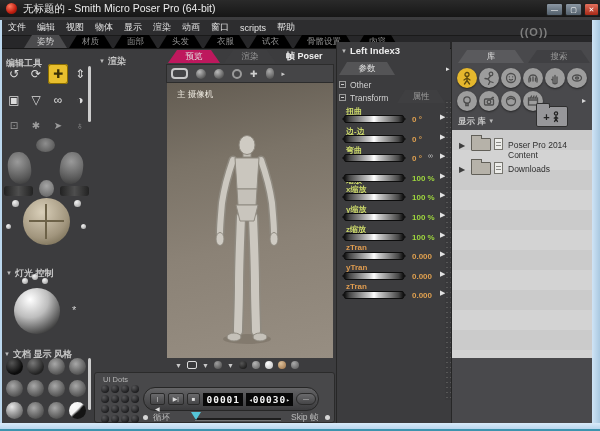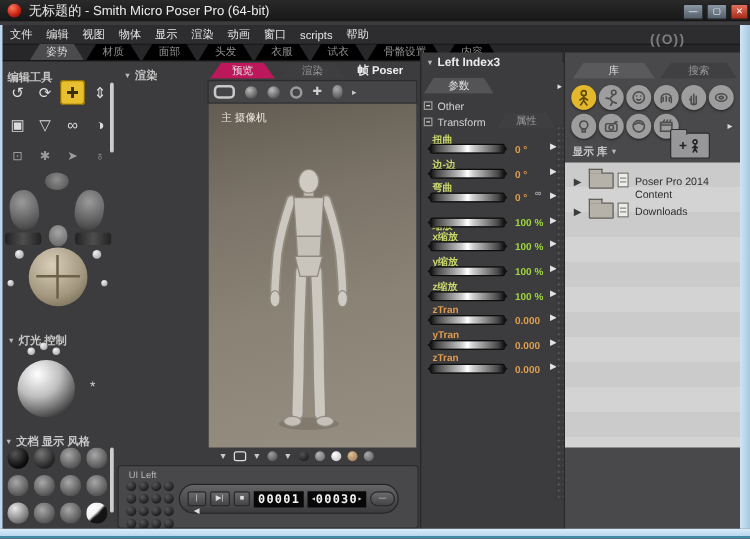--- a/index.html
+++ b/index.html
@@ -303,21 +303,21 @@
     <span class="mini-sph" style="background:radial-gradient(circle at 35% 30%,#9e9e9e,#444);"></span>
     <span class="dd-tri">▼</span>
     <span class="mini-sph" style="background:radial-gradient(circle at 35% 30%,#555,#0c0c0c);"></span>
     <span class="mini-sph" style="background:radial-gradient(circle at 35% 30%,#b5b5b5,#5e5e5e);"></span>
     <span class="mini-sph" style="background:radial-gradient(circle at 35% 30%,#fff,#b9b9b9);"></span>
     <span class="mini-sph" style="background:radial-gradient(circle at 35% 30%,#dcc09a,#9a6f44);"></span>
     <span class="mini-sph" style="background:radial-gradient(circle at 35% 30%,#a9a9a9,#545454);"></span>
   </div>
 
   <div class="abs" id="anim-panel">
-    <span id="ui-dots-label">UI Left</span>
+    <span id="ui-dots-label">UI Dots</span>
     <div id="ui-dots">
         <div class="ui-dot"></div>
         <div class="ui-dot"></div>
         <div class="ui-dot"></div>
         <div class="ui-dot"></div>
         <div class="ui-dot"></div>
         <div class="ui-dot"></div>
         <div class="ui-dot"></div>
         <div class="ui-dot"></div>
         <div class="ui-dot"></div>
@@ -336,20 +336,28 @@
       <div class="counter">
         <span>00001</span>
       </div>
       <div class="counter">
         <span class="cnt-tri">◂</span>
         <span>00030</span>
         <span class="cnt-tri">▸</span>
       </div>
       <div class="tbtn" style="border-radius:6px;padding:0 6px;">—</div>
     </div>
+    <div id="loop-row">
+      <span class="rdot" style="left:0;top:3px;"></span>
+      <span class="abs" style="left:10px;top:0;">循环</span>
+      <div id="timeline"></div>
+      <div id="timeline-thumb"></div>
+      <span class="abs" style="left:148px;top:0;">Skip 帧</span>
+      <span class="rdot" style="left:182px;top:3px;"></span>
+    </div>
   </div>
 
   <div class="abs" id="params-panel"></div>
   <div class="abs" style="left:341px;top:45px;color:#ececec;font-size:9.5px;font-weight:bold;">
     <span class="tri">▼</span><span>Left Index3</span>
   </div>
   <div class="ptab active" style="left:339px;top:62px;width:56px;">参数</div>
   <div class="ptab" style="left:397px;top:62px;width:48px;margin-top:28px;">属性</div>
   <div class="abs prow-arrow" style="left:446px;top:65px;">▸</div>
 

